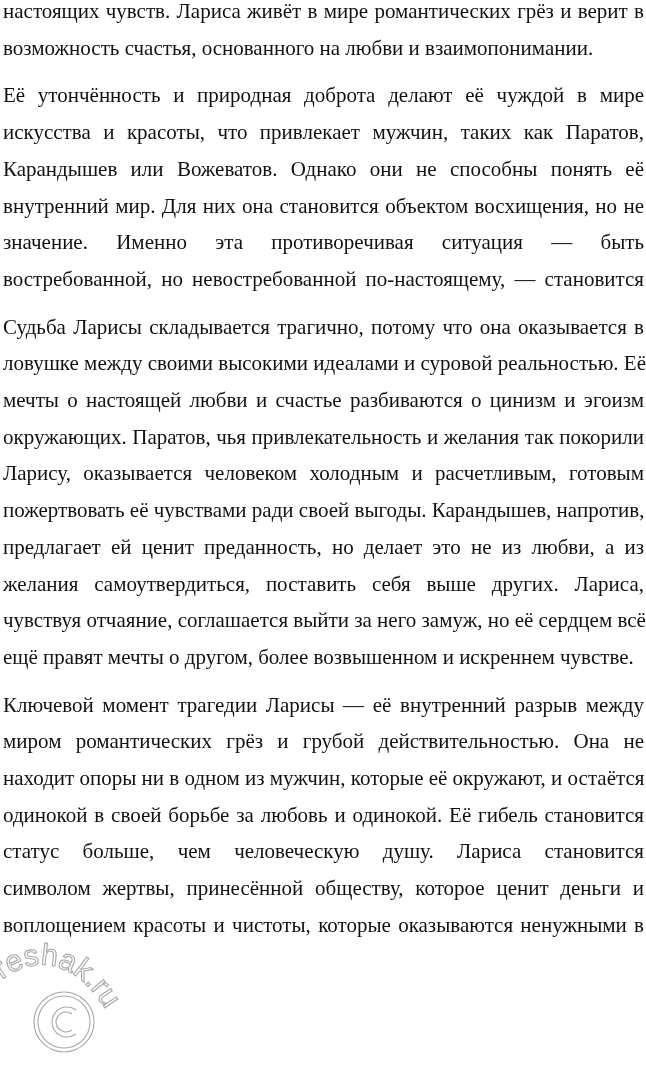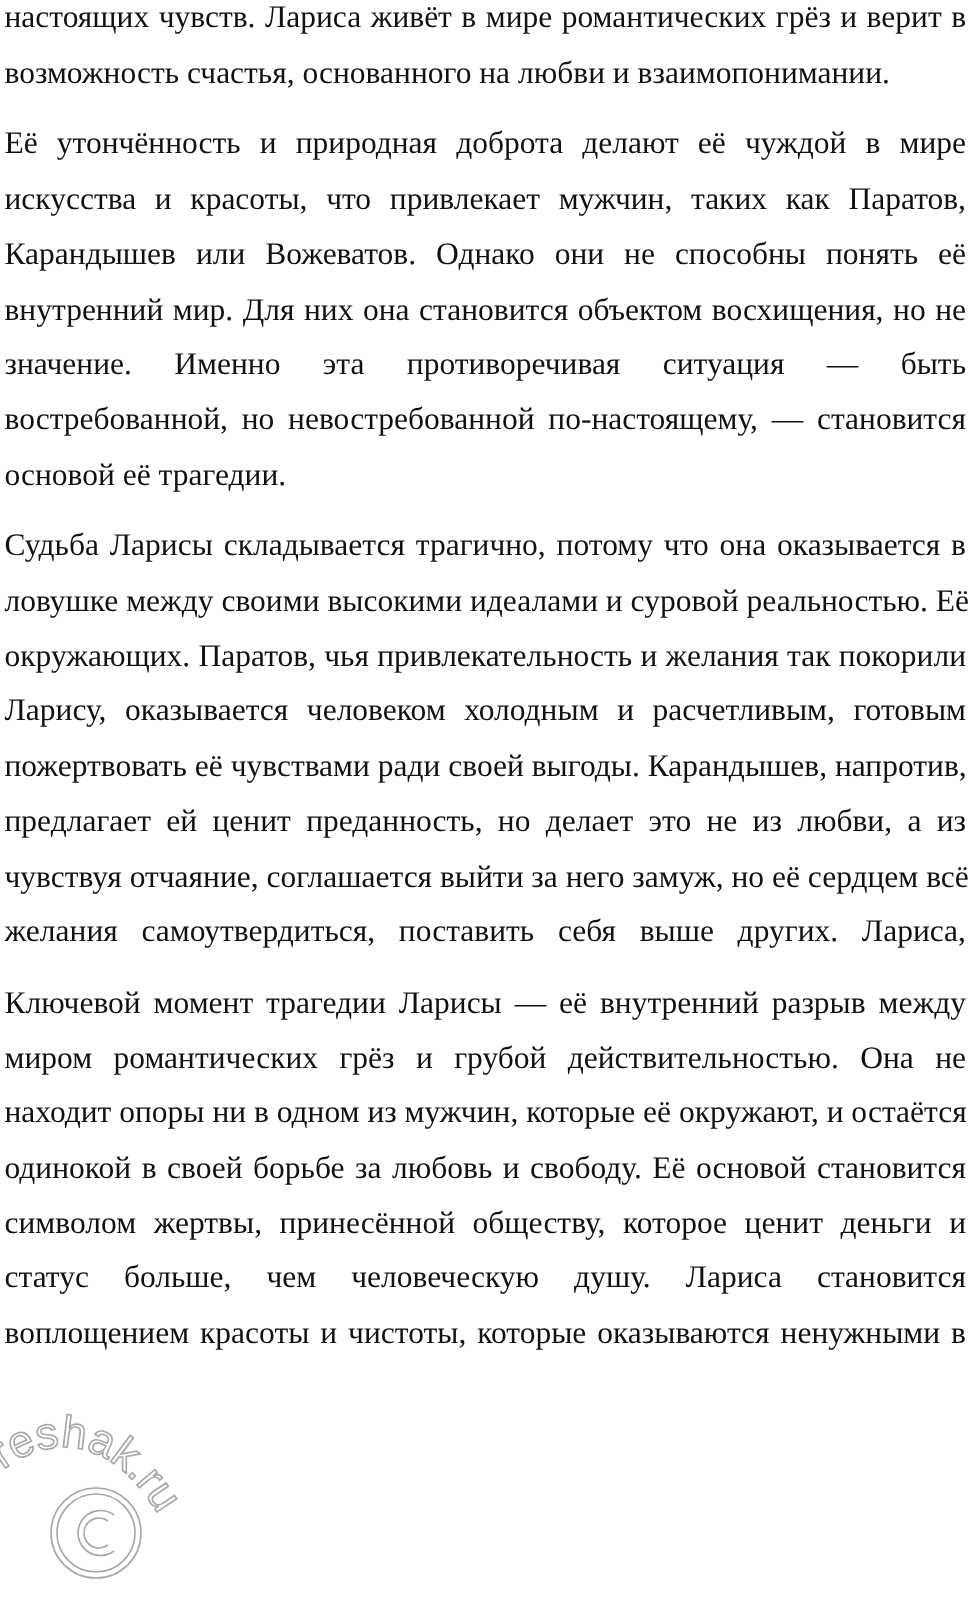--- a/index.html
+++ b/index.html
@@ -63,39 +63,40 @@
     <span class="line">настоящих чувств. Лариса живёт в мире романтических грёз и верит в</span>
     <span class="line last">возможность счастья, основанного на любви и взаимопонимании.</span>
   </p>
   <p>
     <span class="line">Её утончённость и природная доброта делают её чуждой в мире</span>
     <span class="line">искусства и красоты, что привлекает мужчин, таких как Паратов,</span>
     <span class="line">Карандышев или Вожеватов. Однако они не способны понять её</span>
     <span class="line">внутренний мир. Для них она становится объектом восхищения, но не</span>
     <span class="line">значение. Именно эта противоречивая ситуация — быть</span>
     <span class="line">востребованной, но невостребованной по-настоящему, — становится</span>
-    <span class="line last">основой её трагедии.</span>
   </p>
   <p>
     <span class="line">Судьба Ларисы складывается трагично, потому что она оказывается в</span>
     <span class="line">ловушке между своими высокими идеалами и суровой реальностью. Её</span>
+    <span class="line">мечты о настоящей любви и счастье разбиваются о цинизм и эгоизм</span>
     <span class="line">окружающих. Паратов, чья привлекательность и желания так покорили</span>
     <span class="line">Ларису, оказывается человеком холодным и расчетливым, готовым</span>
     <span class="line">пожертвовать её чувствами ради своей выгоды. Карандышев, напротив,</span>
     <span class="line">предлагает ей ценит преданность, но делает это не из любви, а из</span>
+    <span class="line">желания самоутвердиться, поставить себя выше других. Лариса,</span>
     <span class="line">чувствуя отчаяние, соглашается выйти за него замуж, но её сердцем всё</span>
-    <span class="line">желания самоутвердиться, поставить себя выше других. Лариса,</span>
+    <span class="line last">ещё правят мечты о другом, более возвышенном и искреннем чувстве.</span>
   </p>
   <p>
     <span class="line">Ключевой момент трагедии Ларисы — её внутренний разрыв между</span>
     <span class="line">миром романтических грёз и грубой действительностью. Она не</span>
     <span class="line">находит опоры ни в одном из мужчин, которые её окружают, и остаётся</span>
-    <span class="line">одинокой в своей борьбе за любовь и свободу. Её основой становится</span>
+    <span class="line">одинокой в своей борьбе за любовь и одинокой. Её гибель становится</span>
+    <span class="line">статус больше, чем человеческую душу. Лариса становится</span>
     <span class="line">символом жертвы, принесённой обществу, которое ценит деньги и</span>
-    <span class="line">статус больше, чем человеческую душу. Лариса становится</span>
     <span class="line">воплощением красоты и чистоты, которые оказываются ненужными в</span>
   </p>
 </div>
 
 <div class="watermark">
   <svg width="150" height="133" viewBox="0 0 150 133" xmlns="http://www.w3.org/2000/svg">
     <defs>
       <path id="wm-arc" d="M 2 40 C 40 10, 95 20, 125 115" fill="none"></path>
     </defs>
     <text font-size="30">

